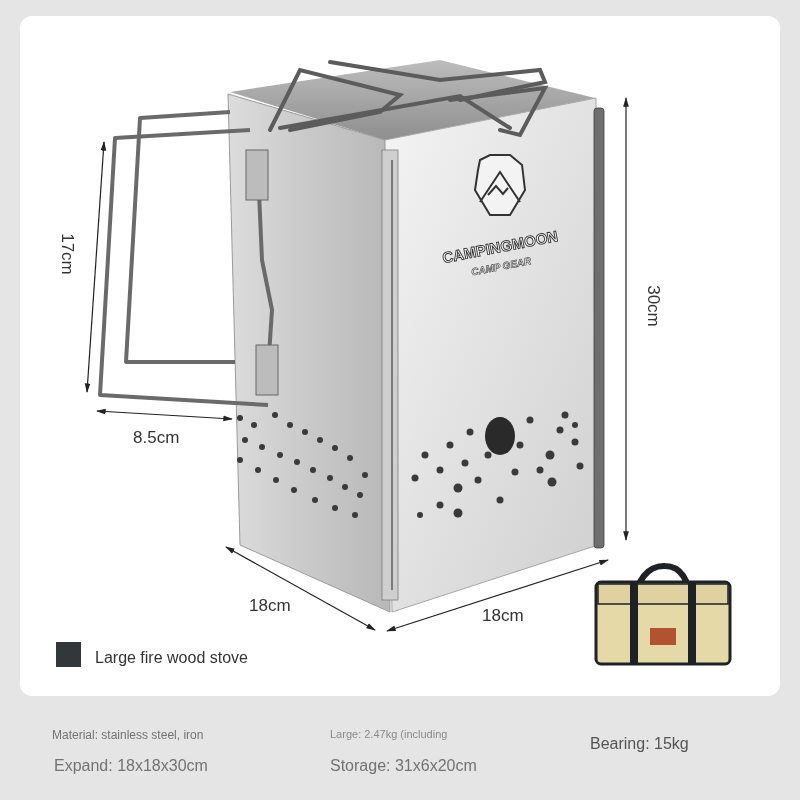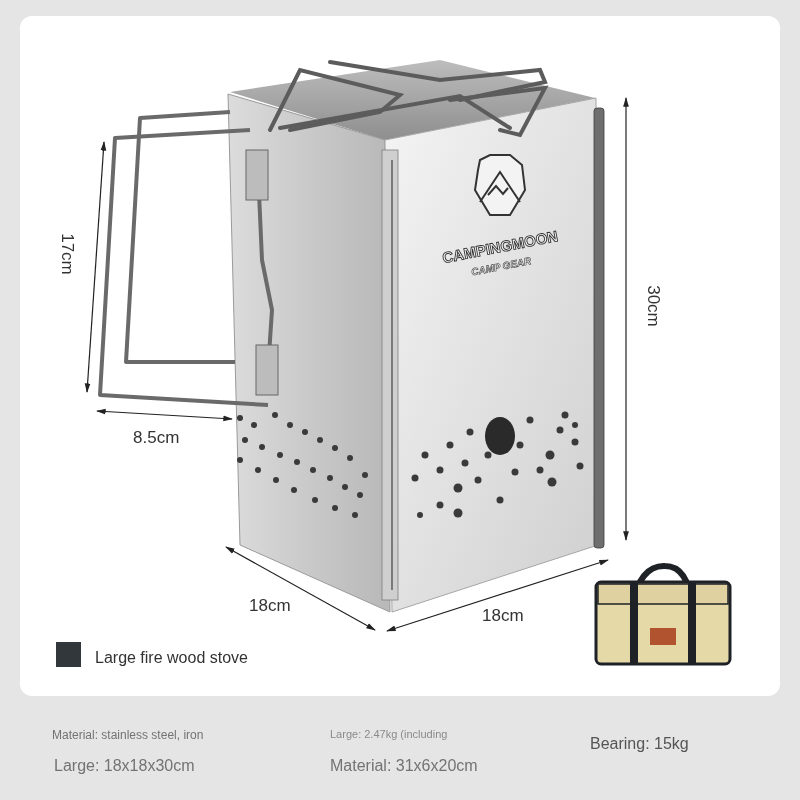--- a/index.html
+++ b/index.html
@@ -160,14 +160,14 @@
 
   <div class="legend">
     <div class="legend-swatch"></div>
     <span class="legend-label">Large fire wood stove</span>
   </div>
 </div>
 
 <div class="spec spec-sm" style="left:52px;top:728px;">Material: stainless steel, iron</div>
 <div class="spec spec-light" style="left:330px;top:728px;">Large: 2.47kg (including</div>
 <div class="spec spec-md" style="left:590px;top:724px;color:#555;margin-top:11px;">Bearing: 15kg</div>
-<div class="spec spec-md" style="left:54px;top:757px;">Large: 18x18x30cm</div>
-<div class="spec spec-md" style="left:330px;top:757px;">Material: 31x6x20cm</div>
+<div class="spec spec-md" style="left:54px;top:757px;">Expand: 18x18x30cm</div>
+<div class="spec spec-md" style="left:330px;top:757px;">Storage: 31x6x20cm</div>
 
 </body></html>

